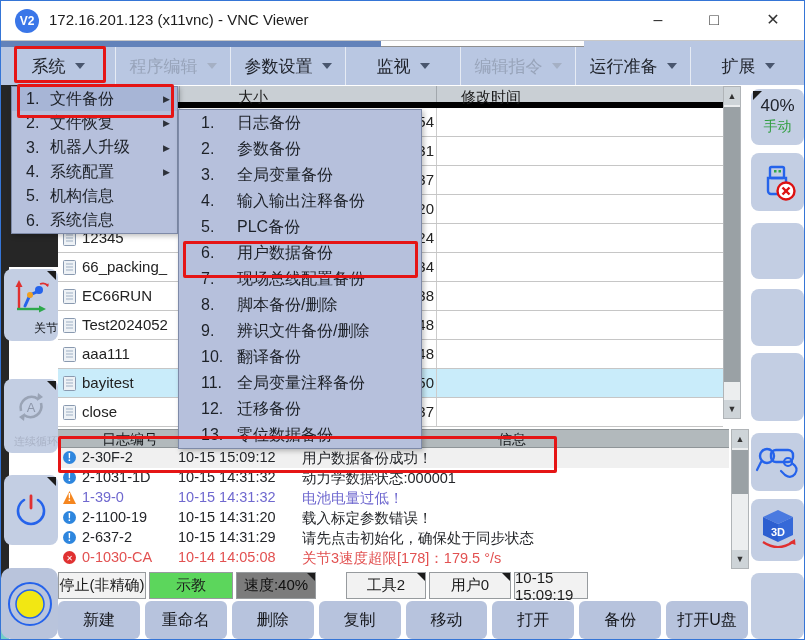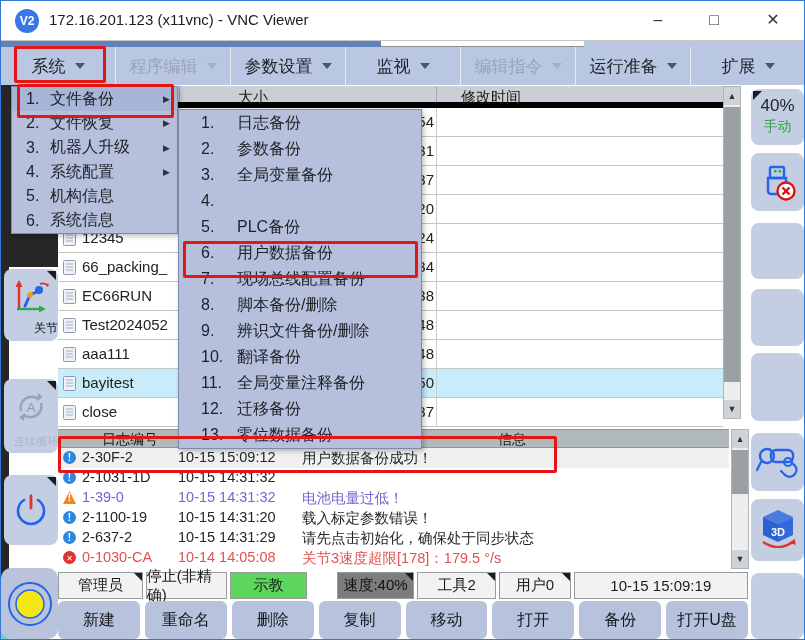--- a/index.html
+++ b/index.html
@@ -393,20 +393,21 @@
     <div class="lrow sel">
           <span class="lic lv-info"></span>
           <span class="lcode">2-30F-2</span>
           <span class="ltime">10-15 15:09:12</span>
           <span class="lmsg">用户数据备份成功！</span>
         </div>
         <div class="lrow">
           <span class="lic lv-info"></span>
           <span class="lcode">2-1031-1D</span>
           <span class="ltime">10-15 14:31:32</span>
+          <span class="lmsg">动力学数据状态:000001</span>
         </div>
         <div class="lrow purple">
           <span class="lic lv-warn"></span>
           <span class="lcode">1-39-0</span>
           <span class="ltime">10-15 14:31:32</span>
           <span class="lmsg">电池电量过低！</span>
         </div>
         <div class="lrow">
           <span class="lic lv-info"></span>
           <span class="lcode">2-1100-19</span>
@@ -429,24 +430,20 @@
   </div>
 
   <div class="vscroll" id="lscroll">
     <div class="sb-up"></div>
     <div class="sb-thumb"></div>
     <div class="sb-dn"></div>
   </div>
 
   <div class="status">
 
-  <div class="scell">
-        <span>管理员</span>
-        <span class="notch"></span>
-      </div>
       <div class="scell">
         <span>停止(非精确)</span>
 
       </div>
       <div class="scell green">
         <span>示教</span>
 
       </div>
       <div class="scell dark">
         <span>速度:40%</span>
@@ -521,20 +518,21 @@
       <div class="m2item">
         <span class="num">2.</span>
         <span class="lab">参数备份</span>
       </div>
       <div class="m2item">
         <span class="num">3.</span>
         <span class="lab">全局变量备份</span>
       </div>
       <div class="m2item">
         <span class="num">4.</span>
+        <span class="lab">输入输出注释备份</span>
       </div>
       <div class="m2item">
         <span class="num">5.</span>
         <span class="lab">PLC备份</span>
       </div>
       <div class="m2item">
         <span class="num">6.</span>
         <span class="lab">用户数据备份</span>
       </div>
       <div class="m2item">

